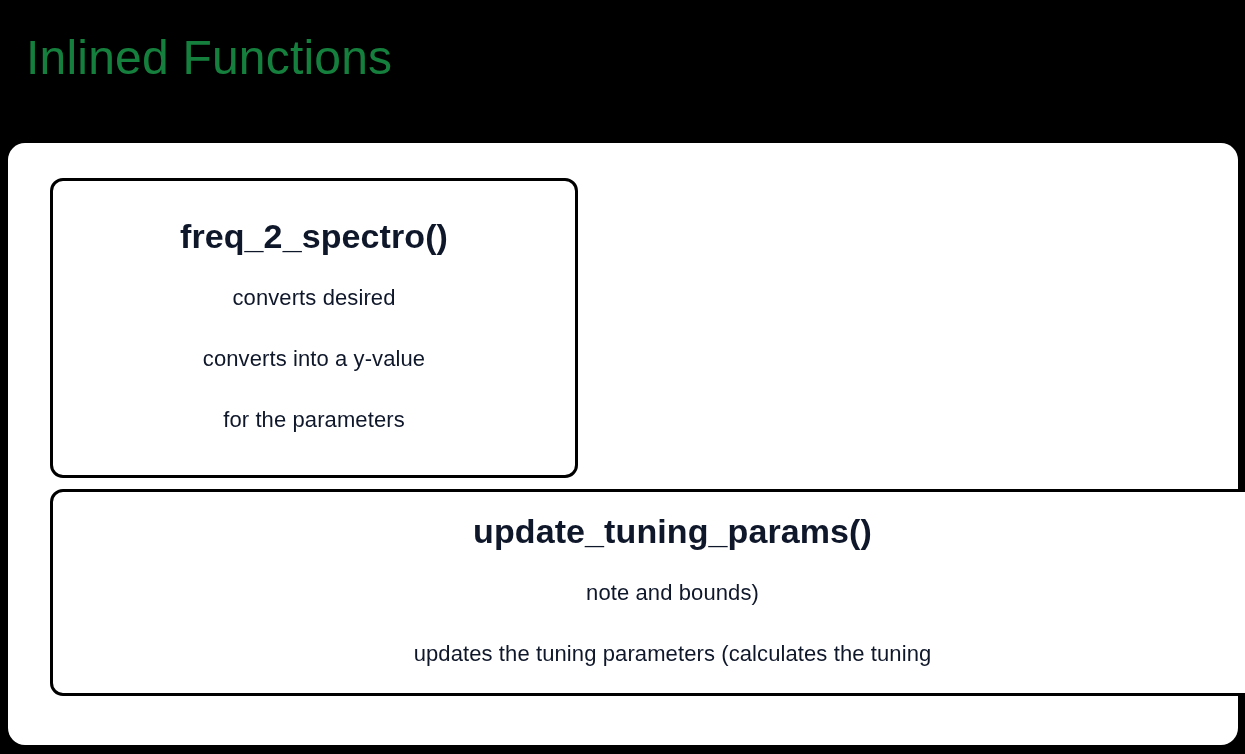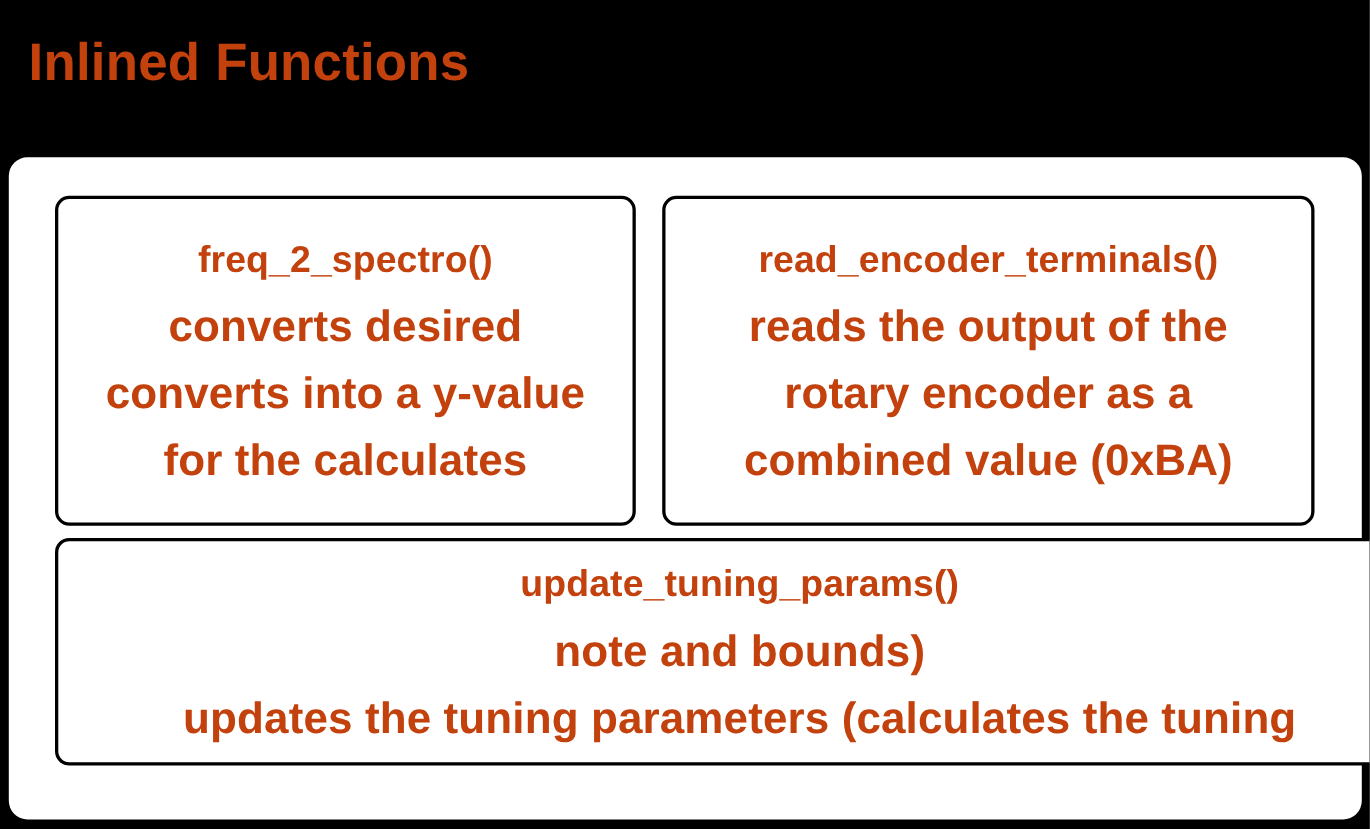--- a/index.html
+++ b/index.html
@@ -20,23 +20,23 @@
     width:1245px; height:754px;
     background:#000000;
   }
 
   
   .slide-title {
     position:absolute;
     left:26px; top:29px;
     width:1100px;
     font-size:48px;
-    font-weight:700;
+    font-weight:400;
     line-height:58px;
-    color:#c2410c;
+    color:#15803d;
     letter-spacing:0.2px;
     white-space:nowrap;
   }
 
   
   .panel {
     position:absolute;
     left:8px; top:143px;
     width:1230px; height:602px;
     background:#ffffff;
@@ -47,71 +47,63 @@
   .card {
     position:absolute;
     background:#ffffff;
     border:3px solid #000000;
     border-radius:13px;
     display:flex;
     flex-direction:column;
     align-items:center;
     justify-content:center;
     text-align:center;
-    color:#c2410c;
+    color:#0f172a;
     padding:6px 10px;
   }
 
   .card-a { left:42px;  top:35px;  width:528px; height:300px; }
   .card-b { left:594px; top:35px;  width:593px; height:300px; }
   .card-c { left:42px;  top:346px; width:1245px; height:207px; }
 
   .card-title {
     font-size:34px;
     font-weight:700;
     line-height:61px;
     letter-spacing:0.1px;
     white-space:nowrap;
   }
 
   .card-body {
-    font-size:40px;
-    font-weight:700;
+    font-size:22px;
+    font-weight:400;
     line-height:61px;
     letter-spacing:0.1px;
   }
 
   .card-body .ln { display:block; white-space:nowrap; }
 </style>
 </head>
 <body>
 
 <div class="slide">
 
   <div class="slide-title">Inlined Functions</div>
 
   <div class="panel">
 
     <div class="card card-a">
       <div class="card-title">freq_2_spectro()</div>
       <div class="card-body">
         <span class="ln">converts desired</span>
         <span class="ln">converts into a y-value</span>
-        <span class="ln">for the calculates</span>
+        <span class="ln">for the parameters</span>
       </div>
     </div>
 
-    <div class="card card-b">
-      <div class="card-title">read_encoder_terminals()</div>
-      <div class="card-body">
-        <span class="ln">reads the output of the</span>
-        <span class="ln">rotary encoder as a</span>
-        <span class="ln">combined value (0xBA)</span>
-      </div>
-    </div>
 
     <div class="card card-c">
       <div class="card-title">update_tuning_params()</div>
       <div class="card-body">
         <span class="ln">note and bounds)</span>
         <span class="ln">updates the tuning parameters (calculates the tuning</span>
       </div>
     </div>
 
   </div>

